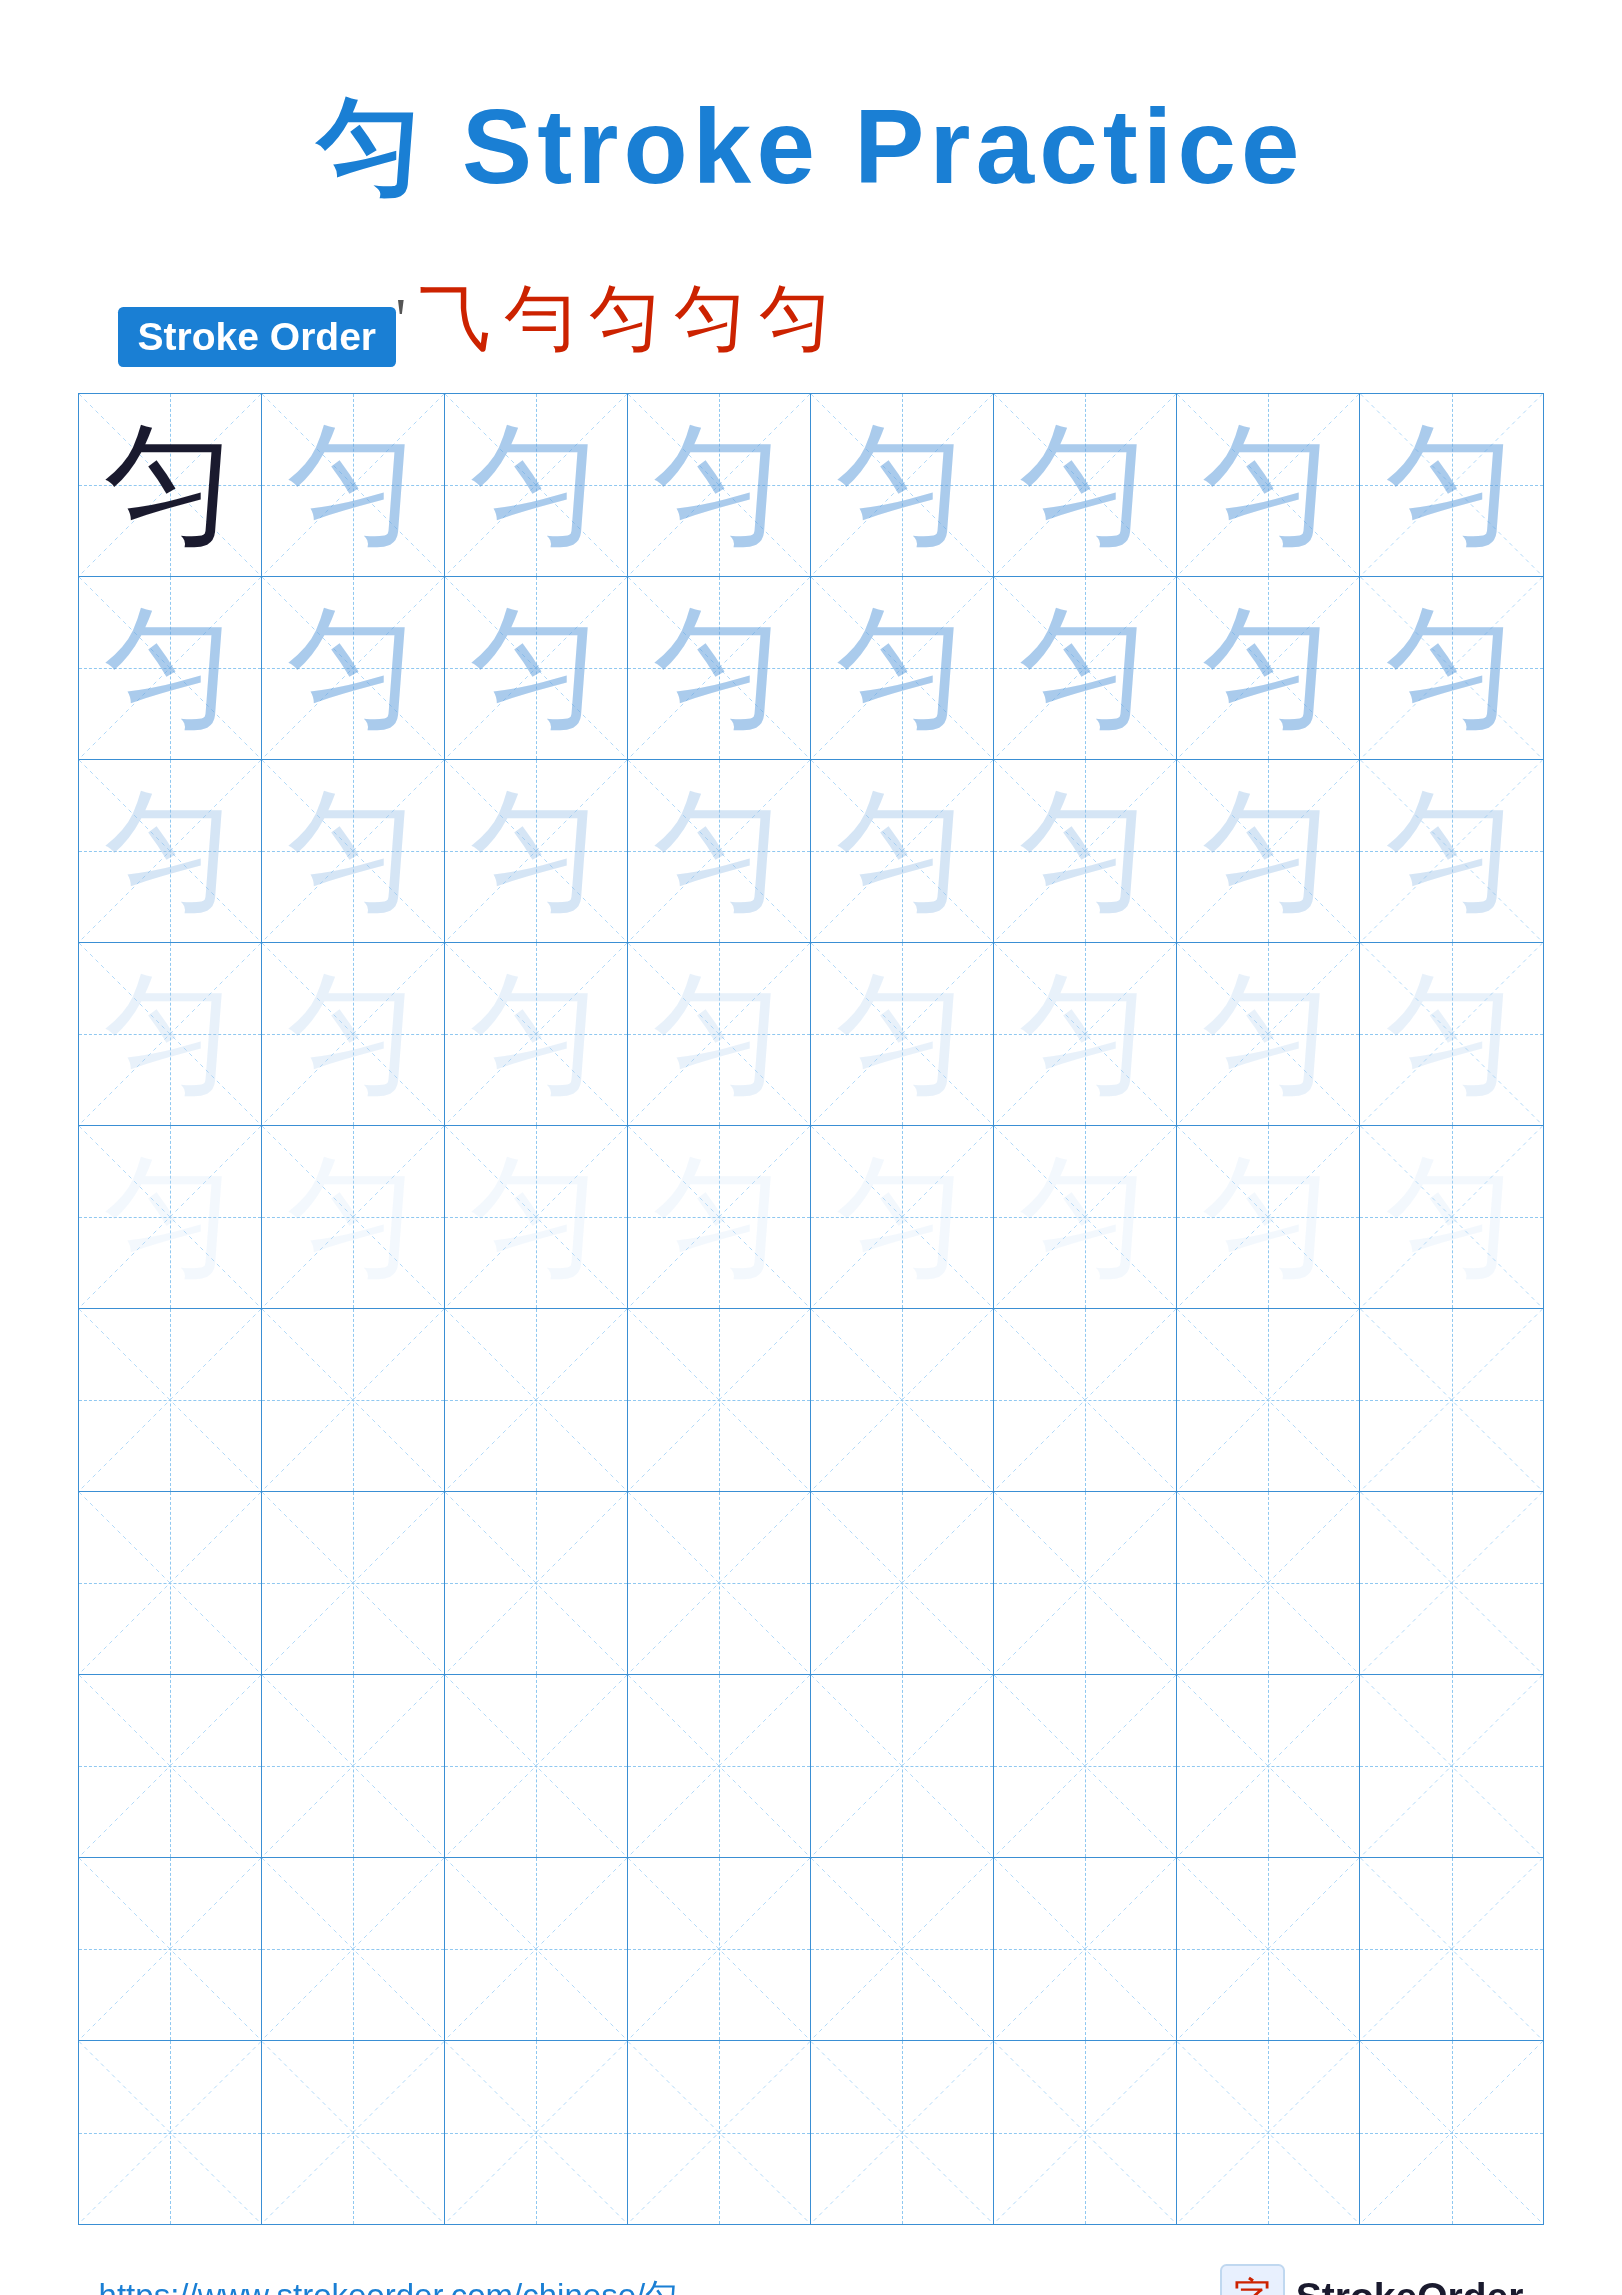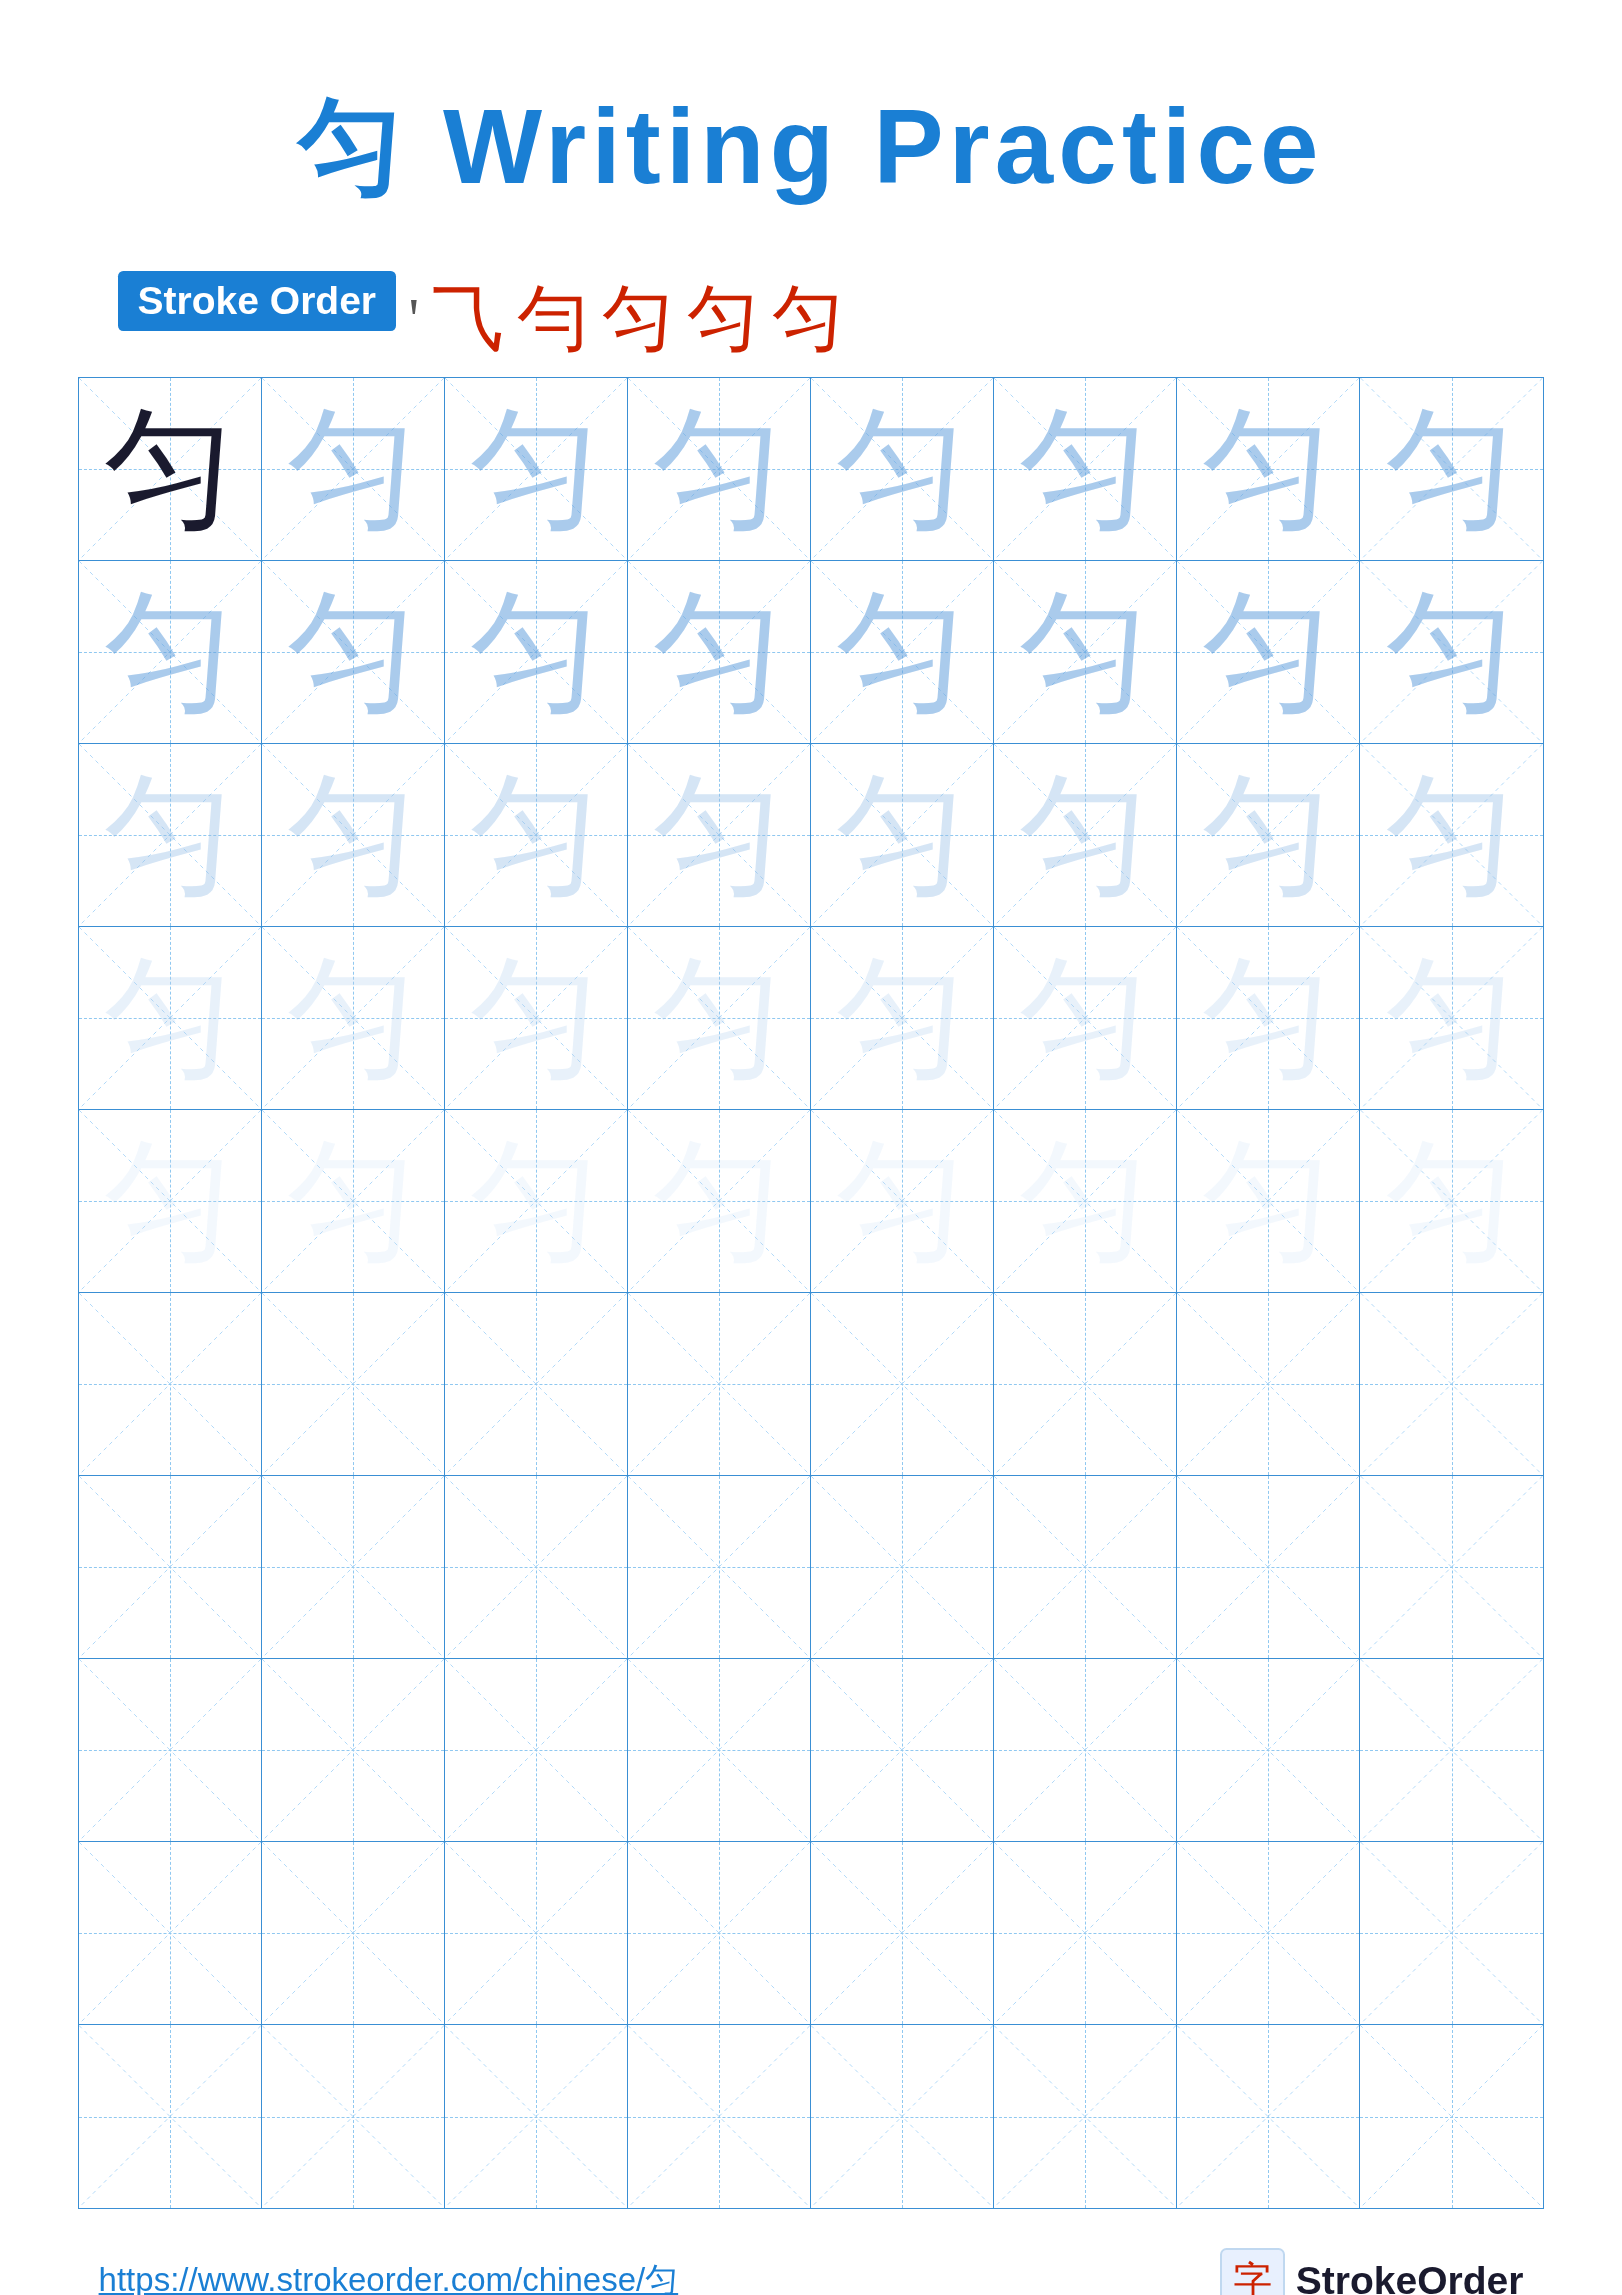--- a/index.html
+++ b/index.html
@@ -27,25 +27,24 @@
       color: #1a7fd4;
       font-weight: bold;
       margin-top: 26px;
       margin-bottom: 52px;
       font-family: sans-serif;
       letter-spacing: 5.2px;
     }
 
     .stroke-order-row {
       display: flex;
-      align-items: flex-start;
+      align-items: flex-end;
       align-self: flex-start;
       margin-left: 39px;
-      margin-bottom: 10px;
-      gap: 13px;
+      margin-bottom: 26px;
     }
 
     .stroke-order-badge {
       background: #1a7fd4;
       color: #fff;
       font-size: 39px;
       font-family: sans-serif;
       font-weight: bold;
       padding: 7.9px 19.6px;
       border-radius: 5.2px;
@@ -223,21 +222,21 @@
       font-weight: bold;
       color: #1a1a2e;
       font-family: sans-serif;
     }
   </style>
 </head>
 <body>
 
 <div class="page">
 
-  <h1 class="title">匀 Writing Practice</h1>
+  <h1 class="title">匀 Stroke Practice</h1>
 
   <div class="stroke-order-row">
     <span class="stroke-order-badge">Stroke Order</span>
     <div class="stroke-order-chars">
       <span style="color:#555; font-size:59px;">'</span>
       <span style="color:#cc2200;">⺄</span>
       <span style="color:#cc2200;">勻</span>
       <span style="color:#cc2200;">匀</span>
       <span style="color:#cc2200;">匀</span>
       <span style="color:#cc2200;">匀</span>

